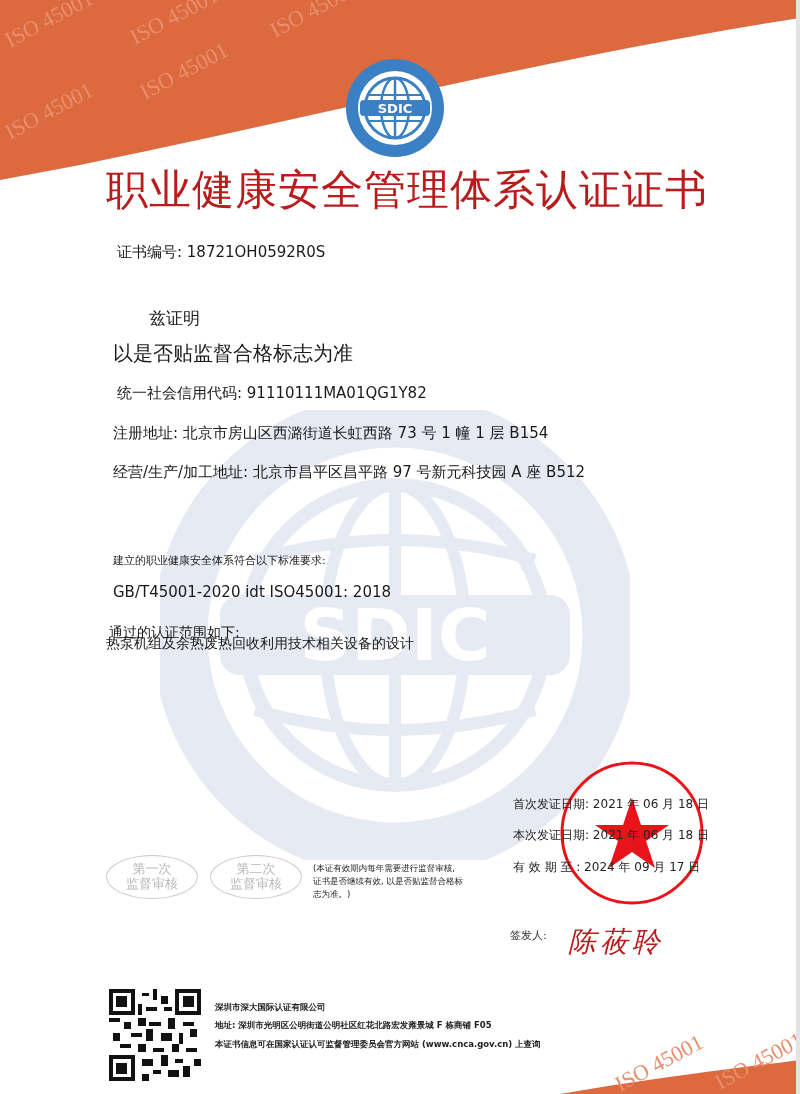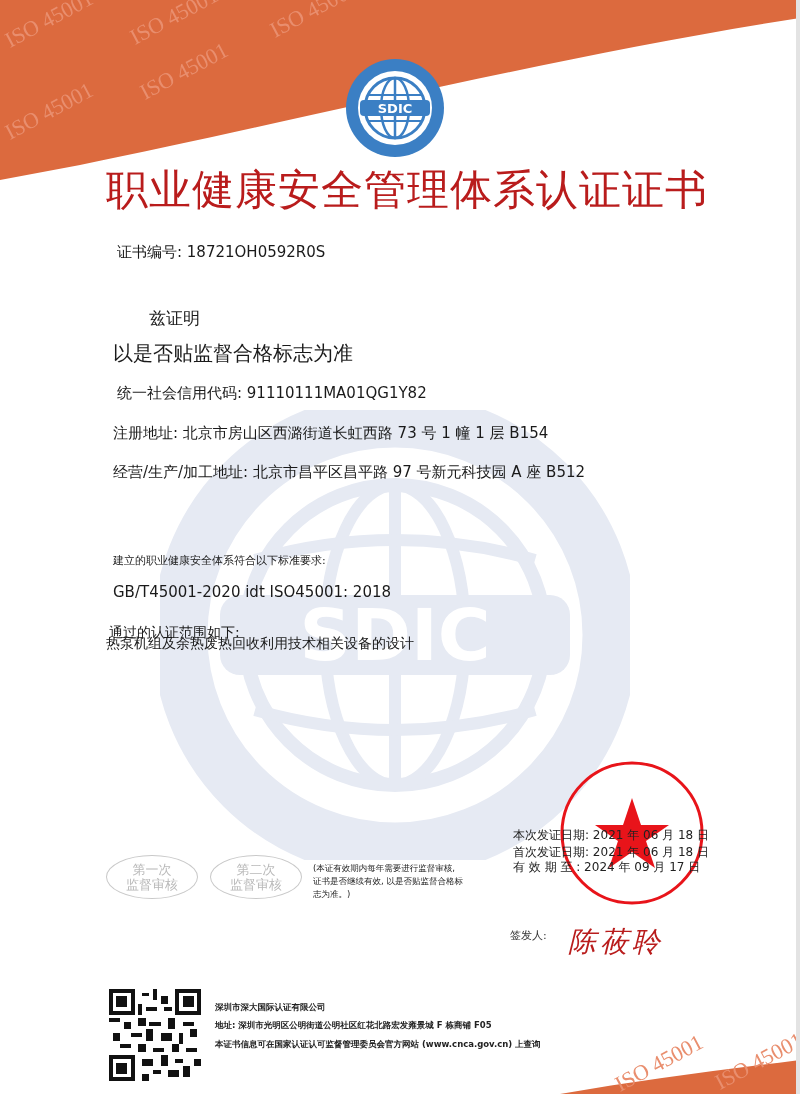--- a/index.html
+++ b/index.html
@@ -17,25 +17,25 @@
   .company { left: 113px; top: 340px; font-size: 20px; }
   .credit { left: 117px; top: 384px; font-size: 15px; }
   .reg-addr { left: 113px; top: 424px; font-size: 15px; }
   .op-addr { left: 113px; top: 463px; font-size: 15px; }
   .std-label { left: 113px; top: 553px; font-size: 11px; }
   .std-value { left: 113px; top: 583px; font-size: 15px; }
   .scope-label { left: 109px; top: 624px; font-size: 14px; }
   .scope-value { left: 106px; top: 635px; font-size: 14px; }
 
   .dates { left: 513px; font-size: 12px; color: #222; white-space: nowrap; }
-  .d1 { top: 844px; } .d2 { top: 827px; } .d3 { top: 859px; }
+  .d1 { top: 796px; } .d2 { top: 827px; } .d3 { top: 859px; }
 
   .audit { position: absolute; top: 855px; width: 90px; height: 42px; border: 1.5px solid #c9c9c9;
            border-radius: 50%; display: flex; flex-direction: column; align-items: center; justify-content: center;
-           color: #b8b8b8; font-family: Liberation Serif, serif; font-size: 13px; line-height: 15px; }
+           color: #b8b8b8; font-family: Liberation Mono, monospace; font-size: 13px; line-height: 15px; }
   .audit1 { left: 106px; } .audit2 { left: 210px; }
   .audit-note { left: 313px; top: 862px; width: 150px; font-size: 8.5px; line-height: 13px; color: #222; }
 
   .signer-label { left: 510px; top: 928px; font-size: 11px; color: #333; }
   .signature { left: 568px; top: 923px; font-family: "DejaVu Serif", serif; font-size: 28px;
                font-style: italic; color: #b91c1c; letter-spacing: 4px; }
 
   .qr { left: 109px; top: 989px; width: 92px; height: 92px; }
   .footer { left: 215px; font-size: 8.5px; color: #222; white-space: nowrap; font-weight: bold; }
   .f1 { top: 1002px; } .f2 { top: 1020px; } .f3 { top: 1039px; }

